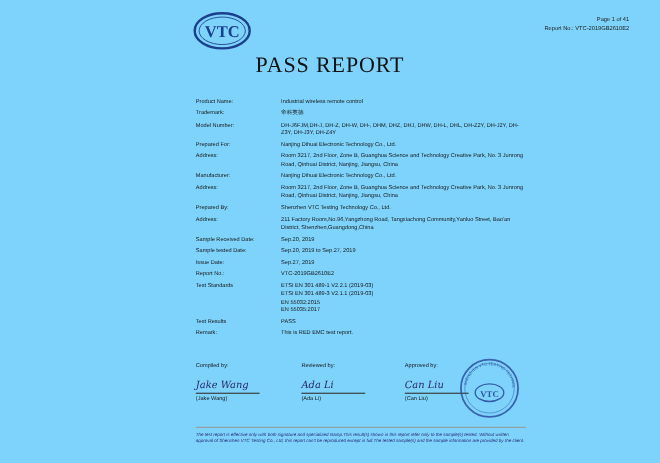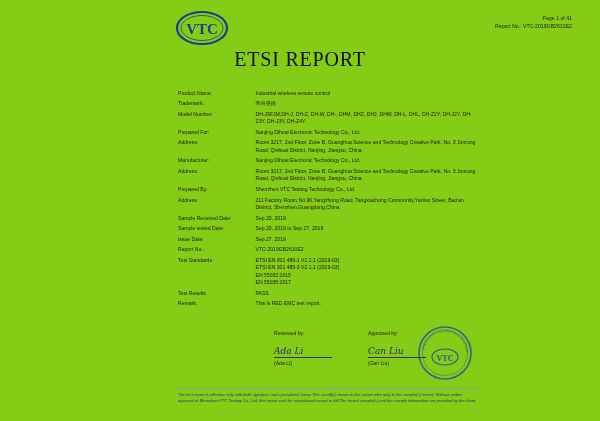--- a/index.html
+++ b/index.html
@@ -7,21 +7,21 @@
     padding: 0;
     background: #f0f0f0;
   }
   body {
     font-family: "Liberation Sans", sans-serif;
   }
   .page {
     position: relative;
     width: 600px;
     height: 421px;
-    background: #84cc16;
+    background: #7dd3fc;
     overflow: hidden;
     box-sizing: border-box;
   }
   
   .header {
     position: absolute;
     top: 8px;
     left: 0;
     width: 600px;
     height: 44px;
@@ -161,21 +161,21 @@
         <ellipse cx="27" cy="18" rx="21" ry="12.5" fill="none" stroke="#1b3f8f" stroke-width="0.8"></ellipse>
         <text x="27" y="24" text-anchor="middle" font-family="Liberation Serif, serif" font-size="15" font-weight="bold" fill="#1b3f8f">VTC</text>
       </svg>
     </div>
     <div class="header-right">
       <div>Page 1 of 41</div>
       <div>Report No.: VTC-2019GB2610E2</div>
     </div>
   </div>
 
-  <div class="doc-title">ETSI REPORT</div>
+  <div class="doc-title">PASS REPORT</div>
 
   <table class="info-table">
     <tbody id="info-body">
         <tr>
           <td class="label">Product Name:</td>
           <td class="value" style="white-space: pre-line;">Industrial wireless remote control</td>
         </tr>
         <tr>
           <td class="label">Trademark:</td>
           <td class="value cjk" style="white-space: pre-line;">帝科英德</td>
@@ -236,20 +236,26 @@
           <td class="value" style="white-space: pre-line;">PASS</td>
         </tr>
         <tr>
           <td class="label">Remark:</td>
           <td class="value" style="white-space: pre-line;">This is RED EMC test report.</td>
         </tr>
       </tbody>
   </table>
 
   <div class="sig-block">
+    <div class="sig-col c1">
+      <div class="sig-role">Compiled by:</div>
+      <div class="sig-script">Jake Wang</div>
+      <div class="sig-rule"></div>
+      <div class="sig-name">(Jake Wang)</div>
+    </div>
     <div class="sig-col c3">
       <div class="sig-role">Approved by:</div>
       <div class="sig-script">Can Liu</div>
       <div class="sig-rule"></div>
       <div class="sig-name">(Can Liu)</div>
     </div>
     <div class="sig-col c2">
       <div class="sig-role">Reviewed by:</div>
       <div class="sig-script">Ada Li</div>
       <div class="sig-rule"></div>

